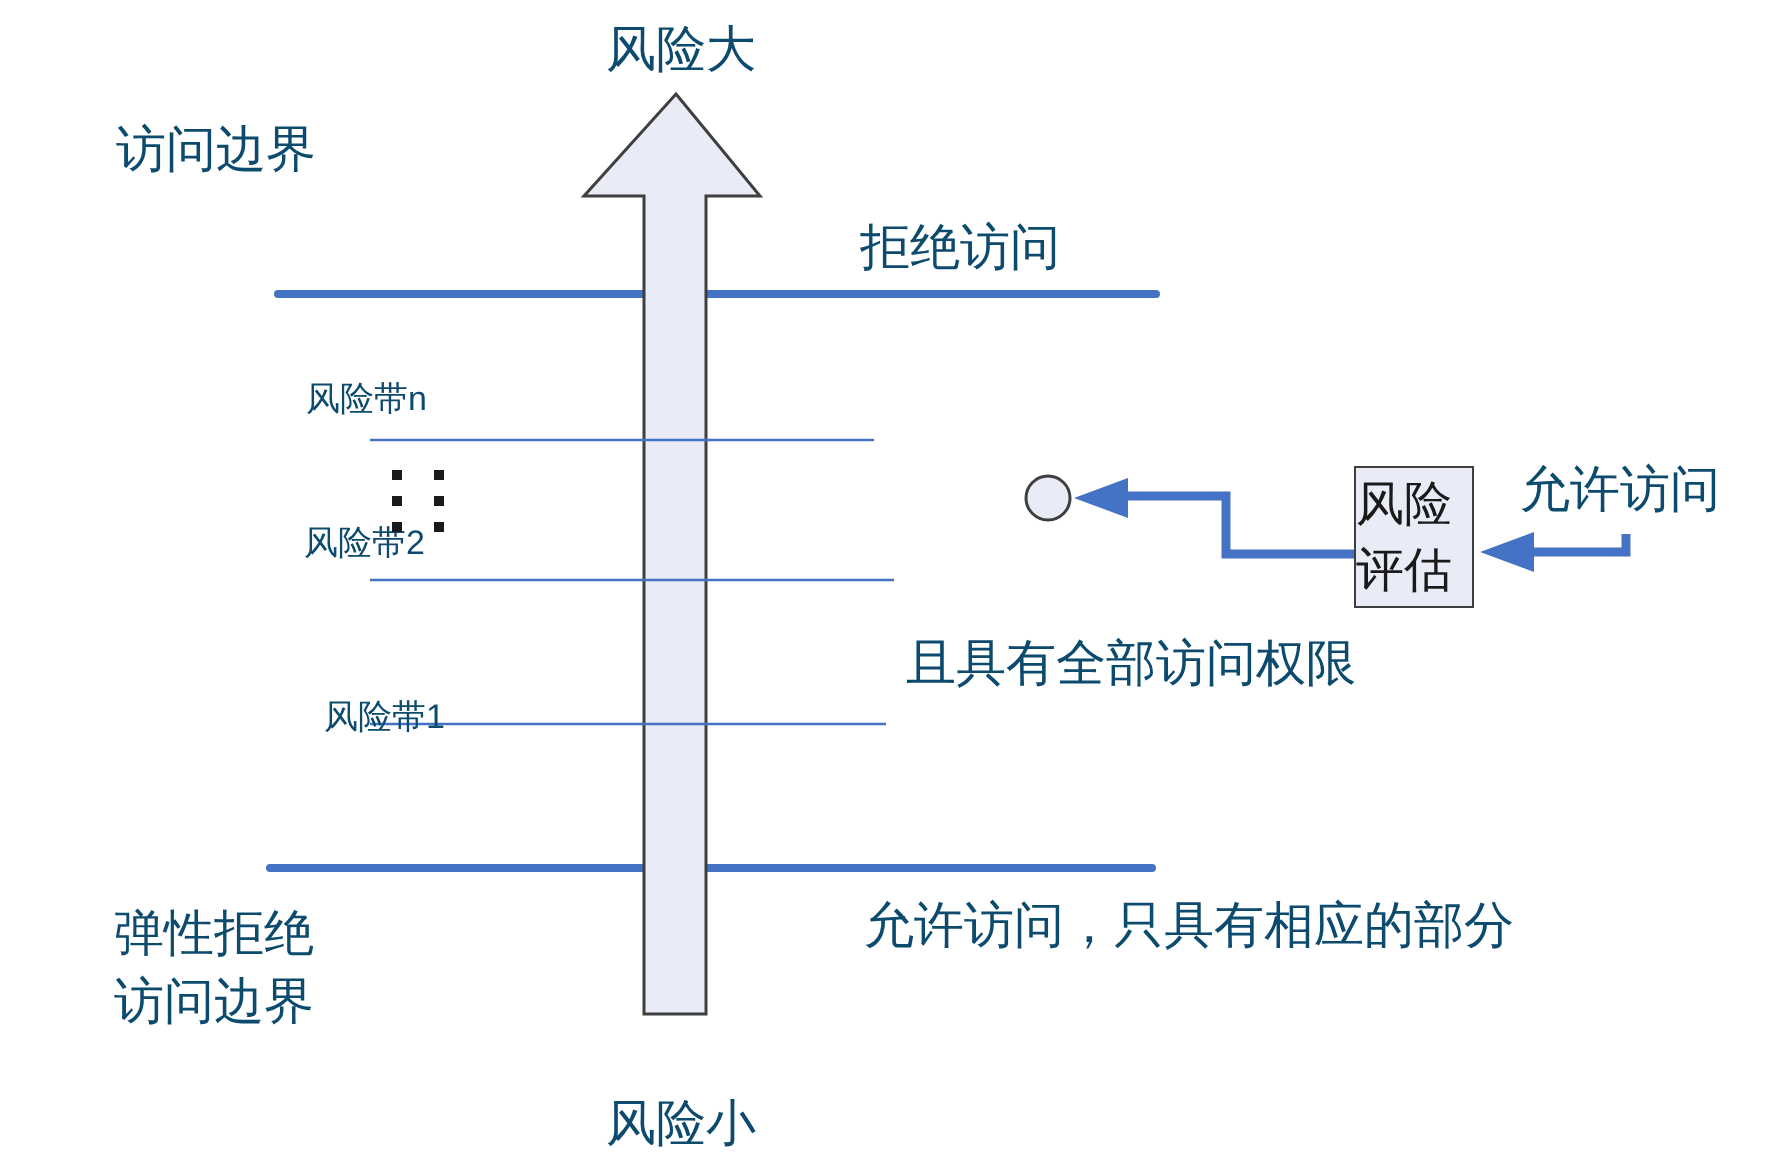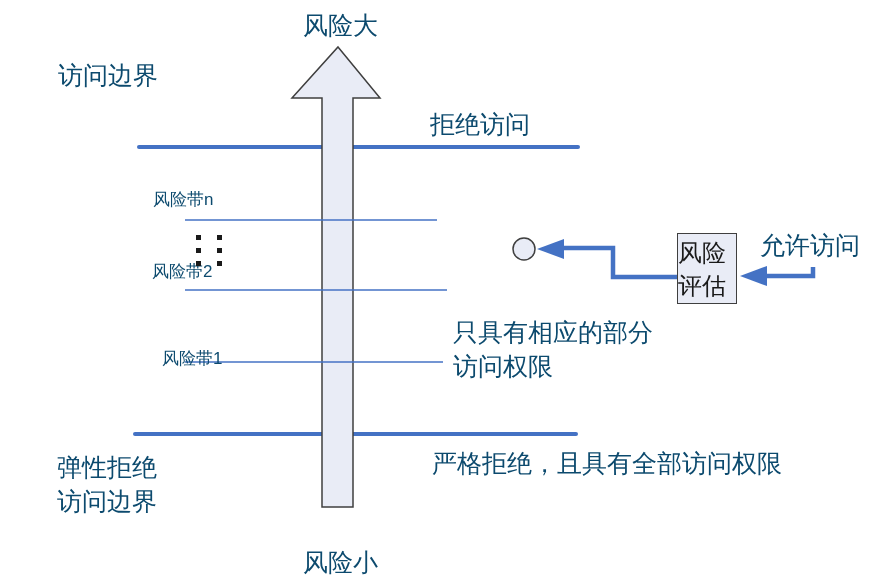--- a/index.html
+++ b/index.html
@@ -89,25 +89,24 @@
   <div class="dots">
     <i></i>
       <i></i>
     <i></i>
       <i></i>
     <i></i>
       <i></i>
   </div>
 
   <div class="label" style="left:453px;top:315px;line-height:34px;">
-    <div>只具有相应的部分</div>
-    <div>访问权限</div>
+    <div>且具有全部访问权限</div>
   </div>
 
-  <div class="label" style="left:432px;top:446px;">严格拒绝，且具有全部访问权限</div>
+  <div class="label" style="left:432px;top:446px;">允许访问，只具有相应的部分</div>
 
 
   <div class="assess-box">
     <div>风险</div>
     <div>评估</div>
   </div>
 
   <div class="label" style="left:760px;top:228px;">允许访问</div>
 
 </div>

